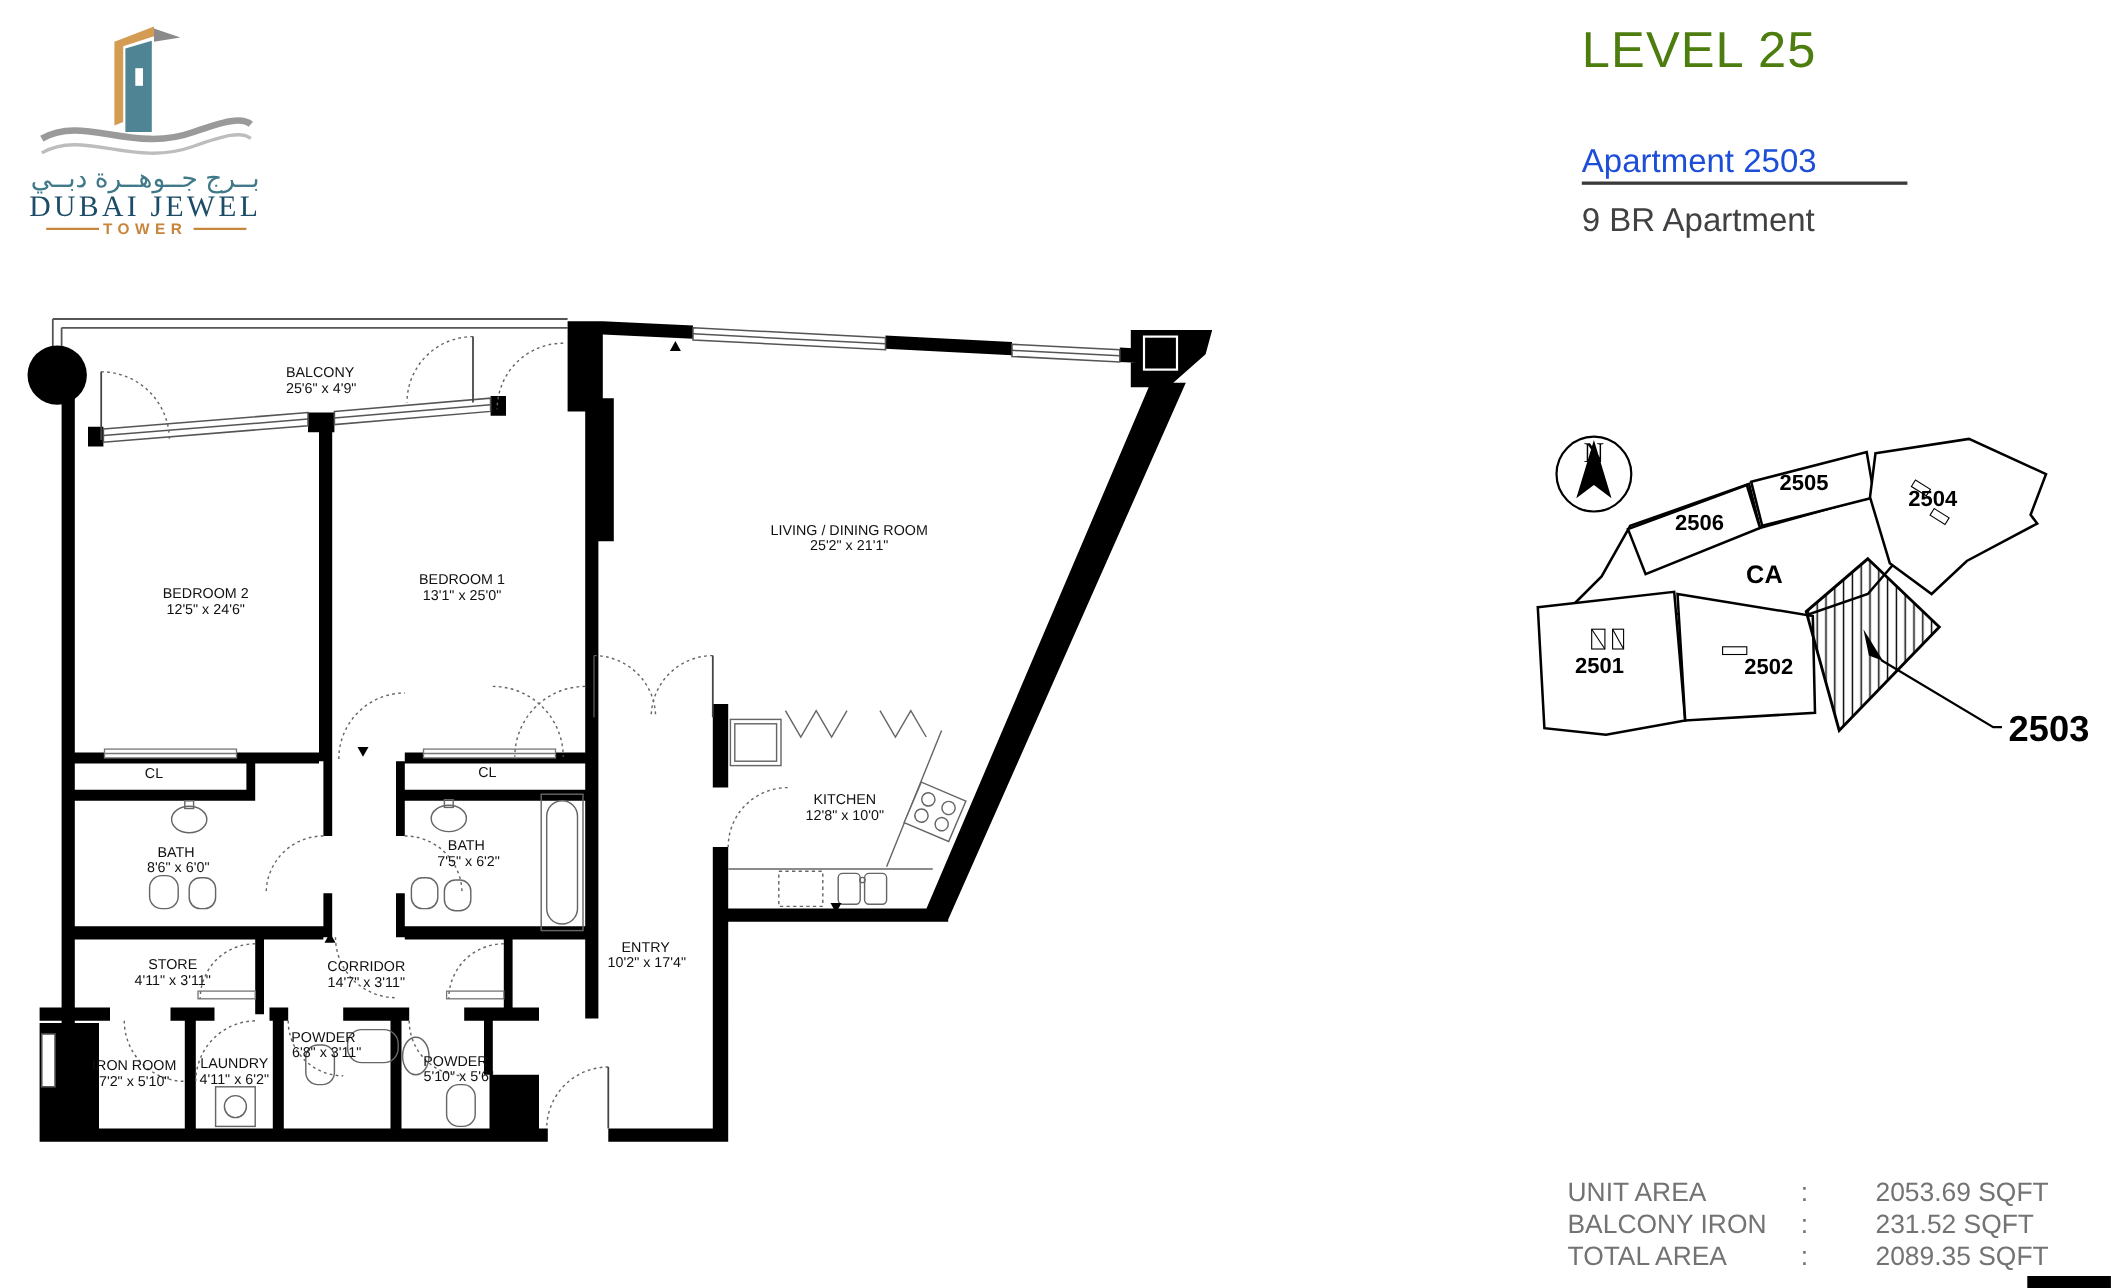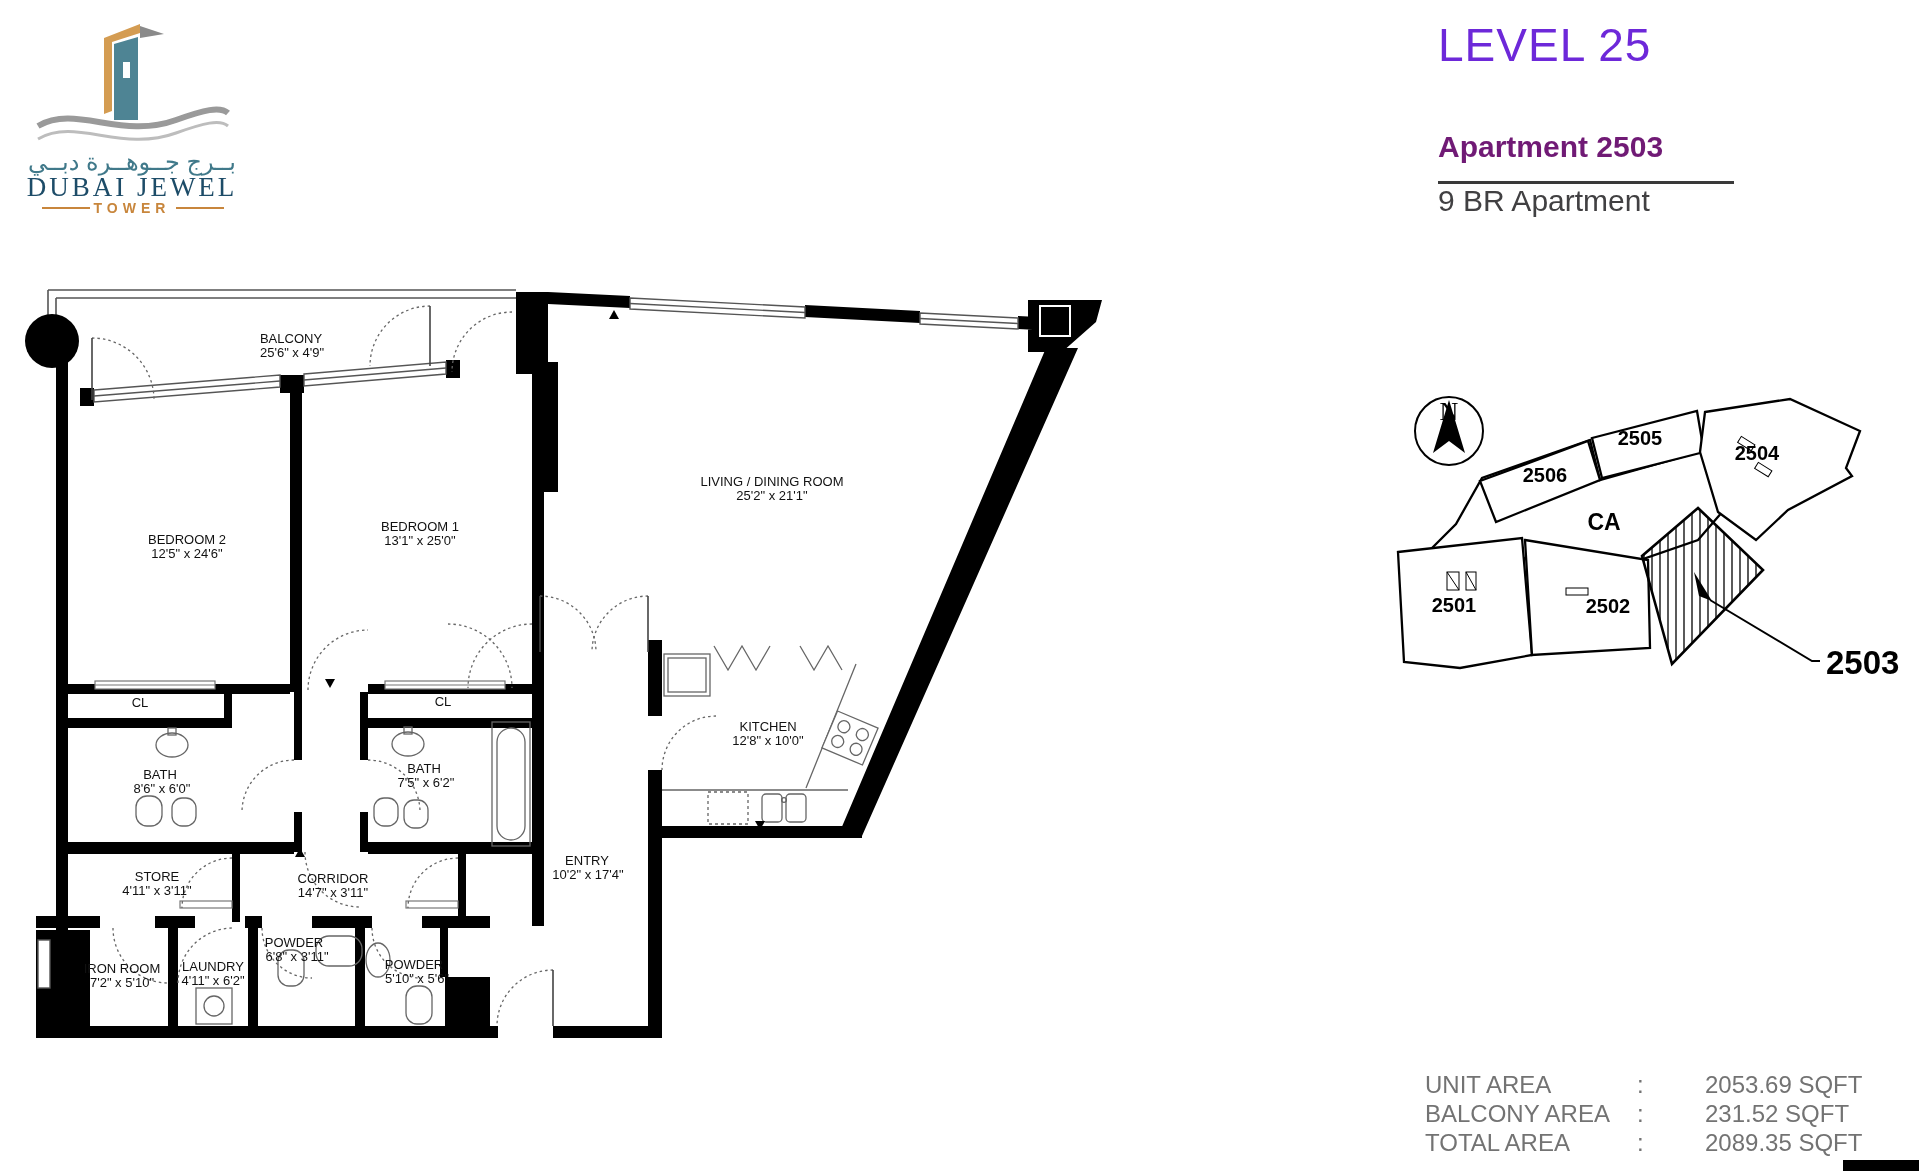--- a/index.html
+++ b/index.html
@@ -1,22 +1,22 @@
 <!DOCTYPE html>
 <html><head>
 <meta charset="utf-8">
 <style>
   html,body{margin:0;padding:0;background:#fff;}
   .page{position:relative;width:1919px;height:1171px;background:#ffffff;overflow:hidden;
         font-family:"Liberation Sans",sans-serif;color:#3f4040;}
   
   .level-title{position:absolute;left:1438px;top:18px;font-size:46px;font-weight:500;
-               letter-spacing:1px;color:#6d28d9;}
-  .apt-label{position:absolute;left:1438px;top:130px;font-size:30px;font-weight:700;color:#701a75;
-             padding-bottom:17px;border-bottom:3px solid #3a3a3a;min-width:296px;}
+               letter-spacing:1px;color:#4d7c0f;}
+  .apt-label{position:absolute;left:1438px;top:130px;font-size:30px;font-weight:400;color:#1d4ed8;
+             padding-bottom:1px;border-bottom:3px solid #3a3a3a;min-width:296px;}
   .apt-type{position:absolute;left:1438px;top:184px;font-size:30px;font-weight:500;color:#414042;}
   
   .logo{position:absolute;left:26px;top:8px;width:212px;height:208px;}
   
   .areas{position:absolute;left:1425px;top:1070px;font-size:24px;font-weight:500;color:#737373;}
   .area-row{display:flex;height:29px;line-height:29px;}
   .area-row .lbl{width:212px;}
   .area-row .sep{width:68px;}
   .area-row .val{}
   .corner-bar{position:absolute;left:1843px;top:1160px;width:76px;height:11px;background:#000;}
@@ -286,21 +286,21 @@
     <text class="kp-callout" x="1826" y="674">2503</text>
   </svg>
 
   <div class="areas">
     <div class="area-row">
       <span class="lbl">UNIT AREA</span>
       <span class="sep">:</span>
       <span class="val">2053.69 SQFT</span>
     </div>
     <div class="area-row">
-      <span class="lbl">BALCONY AREA</span>
+      <span class="lbl">BALCONY IRON</span>
       <span class="sep">:</span>
       <span class="val">231.52 SQFT</span>
     </div>
     <div class="area-row">
       <span class="lbl">TOTAL AREA</span>
       <span class="sep">:</span>
       <span class="val">2089.35 SQFT</span>
     </div>
   </div>
 

